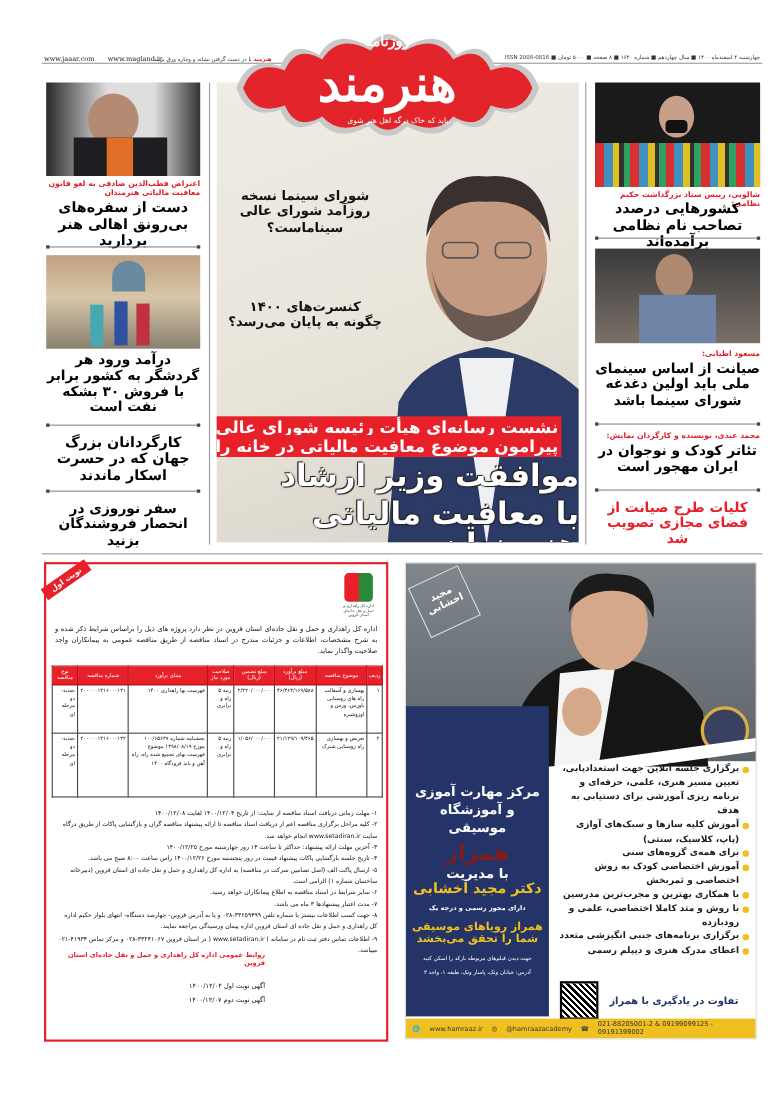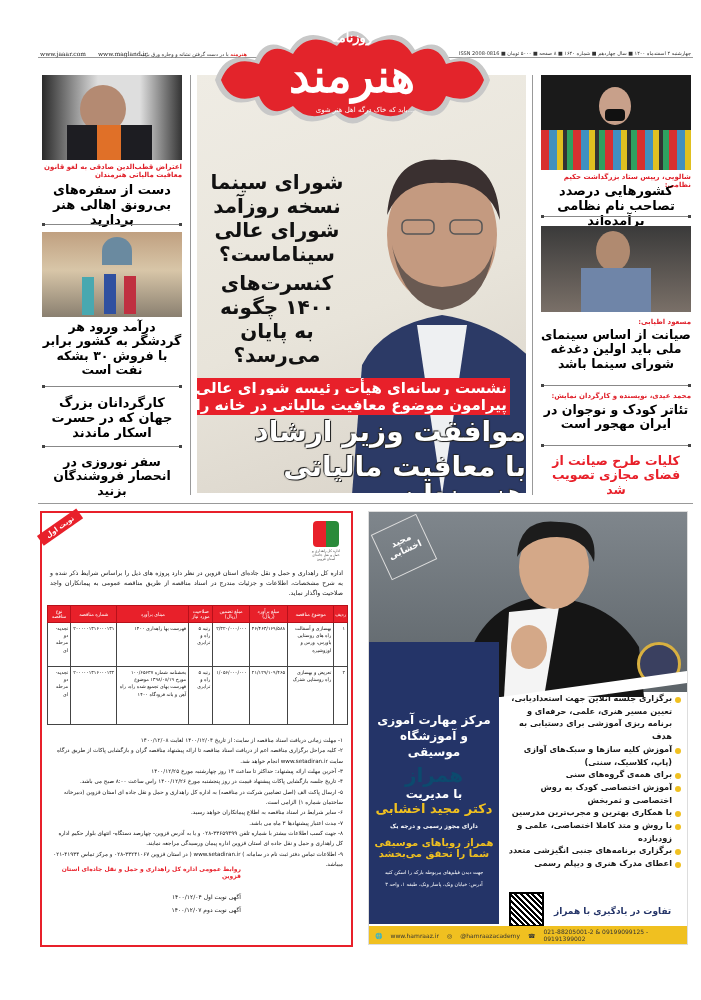--- a/index.html
+++ b/index.html
@@ -16,21 +16,21 @@
 .divdot{position:absolute;height:1px;background:#888}
 .divdot:before,.divdot:after{content:"";position:absolute;top:-1px;width:3px;height:3px;background:#444}
 .divdot:before{left:0}.divdot:after{right:0}
 .kicker{position:absolute;color:#e0202a;font-size:7px;font-weight:bold;line-height:1.15}
 .headline{position:absolute;font-weight:bold;text-align:center;color:#000000;line-height:1.15}
 .red-hl{color:#e8202a}
 .vline{position:absolute;width:1px;background:#999}
 
 .center{position:absolute;left:197px;top:75px;width:329px;height:418px;background:linear-gradient(160deg,#efece4 0%,#e8e4da 55%,#d8d2c8 100%);overflow:hidden}
 .minister{position:absolute;left:125px;top:60px;width:220px;height:360px}
-.center-q{position:absolute;font-weight:bold;color:#111;text-align:center;font-size:20px;line-height:1.2}
+.center-q{position:absolute;font-weight:bold;color:#111;text-align:center;font-size:12px;line-height:1.2}
 .subbar{position:absolute;right:16px;background:#e8202a;color:#fff;font-size:15px;font-weight:bold;padding:1px 3px;white-space:nowrap}
 .mainhl{position:absolute;left:0;right:0;text-align:right;color:#fff;font-weight:bold;text-shadow:0 0 2px #000,1px 1px 0 #333,-1px -1px 0 #333;line-height:1}
 
 .tender{position:absolute;left:40px;top:511px;width:313px;height:436px;border:2px solid #e8202a;background:#fff}
 .tender .title{position:absolute;left:40px;right:60px;top:18px;text-align:center;color:#e8202a;font-size:20px;font-weight:bold}
 .tender .ribbon{position:absolute;left:-6px;top:8px;background:#e8202a;color:#fff;font-size:7px;font-weight:bold;padding:2px 8px;transform:rotate(-35deg)}
 .tender .org-logo{position:absolute;right:8px;top:8px;width:34px;height:46px;text-align:center;font-size:3.5px;color:#444}
 .tender .intro{position:absolute;left:8px;right:8px;top:55px;font-size:6.2px;line-height:1.6;text-align:justify}
 .ttable{position:absolute;left:5px;top:92px;width:301px;border-collapse:collapse;font-size:4.8px}
 .ttable th{background:#e8202a;color:#fff;font-weight:normal;padding:3px 1px;border:1px solid #b8101a;text-align:center}
@@ -209,21 +209,21 @@
     <div>آموزش کلیه سازها و سبک‌های آوازی (پاپ، کلاسیک، سنتی)</div>
     <div>برای همه‌ی گروه‌های سنی</div>
     <div>آموزش اختصاصی کودک به روش اختصاصی و ثمربخش</div>
     <div>با همکاری بهترین و مجرب‌ترین مدرسین</div>
     <div>با روش و متد کاملا اختصاصی، علمی و زودبازده</div>
     <div>برگزاری برنامه‌های جنبی انگیزشی متعدد</div>
     <div>اعطای مدرک هنری و دیپلم رسمی</div>
   </div>
   <div class="navy-text">
     <div style="font-size:12px;line-height:1.35">مرکز مهارت آموزی و آموزشگاه موسیقی</div>
-    <div style="font-size:20px;color:#0c4a6e;margin-top:2px">همراز</div>
+    <div style="font-size:20px;color:#7f1d1d;margin-top:2px">همراز</div>
     <div style="font-size:12px">با مدیریت</div>
     <div style="font-size:13px;color:#f0c020">دکتر مجید اخشابی</div>
     <div style="font-size:6px;margin-top:6px">دارای مجوز رسمی و درجه یک</div>
     <div style="font-size:10px;color:#f0c020;margin-top:8px">همراز رویاهای موسیقی شما را تحقق می‌بخشد</div>
     <div style="font-size:5px;font-weight:normal;margin-top:10px">جهت دیدن فیلم‌های مربوطه بارکد را اسکن کنید</div>
     <div style="font-size:5px;font-weight:normal;margin-top:6px">آدرس: خیابان ونک، پاسار ونک، طبقه ۱، واحد ۳</div>
   </div>
   <div class="qr"></div>
   <div class="abs" style="left:185px;top:394px;font-size:9px;font-weight:bold;color:#243468">تفاوت در یادگیری با همراز</div>
   <div class="footer">

